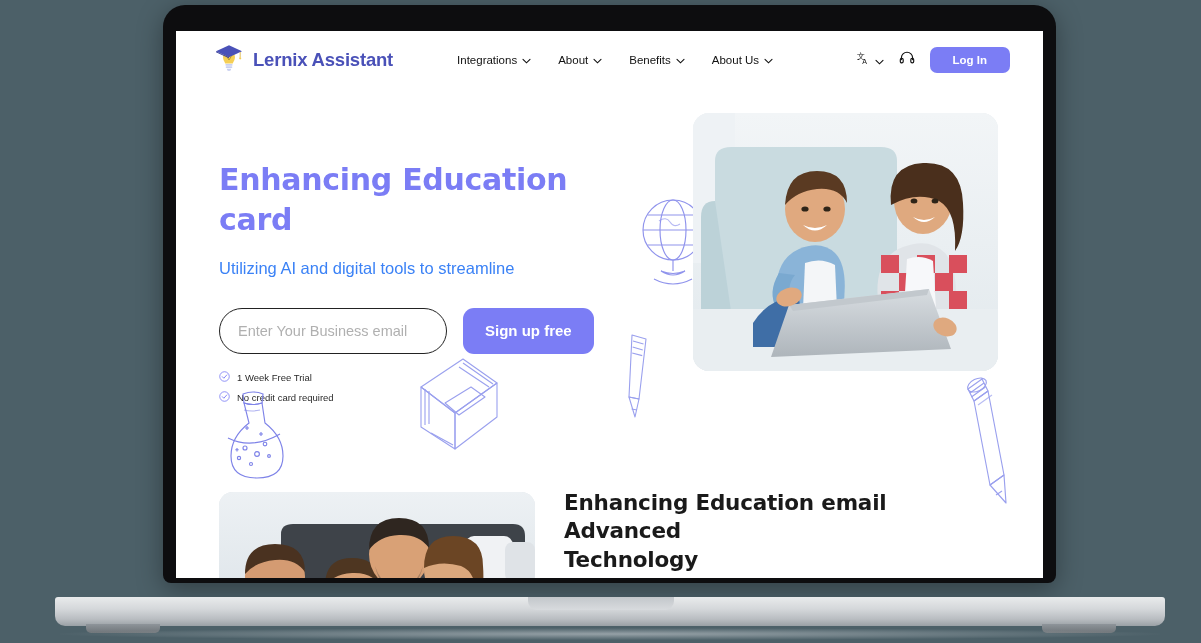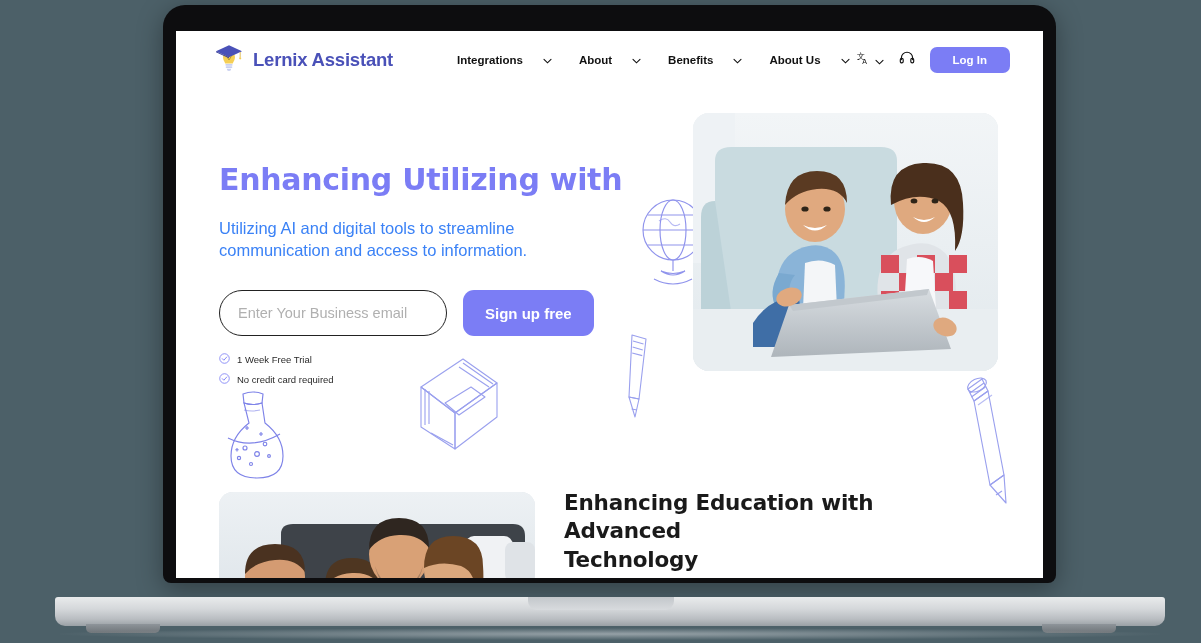--- a/index.html
+++ b/index.html
@@ -94,22 +94,22 @@
   #brand-name {
     font-size: 18.5px; font-weight: bold; color: #4a51b8;
     letter-spacing: -0.2px;
   }
 
   #main-nav {
     display: flex; align-items: center; gap: 27px;
     margin-left: 64px;
   }
   .nav-item {
-    display: flex; align-items: center; gap: 20px;
-    font-size: 11.5px; font-weight: bold; color: #111;
+    display: flex; align-items: center; gap: 5px;
+    font-size: 11.5px; font-weight: normal; color: #111;
     cursor: pointer; white-space: nowrap;
   }
   .chev { display: block; }
 
   #header-actions {
     display: flex; align-items: center; gap: 15px;
     margin-left: auto; margin-right: 33px;
   }
   #lang-switch { display: flex; align-items: center; gap: 3px; cursor: pointer; }
   #login-button {
@@ -299,25 +299,24 @@
               <path d="M39 67 v11"></path>
               <path d="M27 78 q12 8 24 0 q-12 5 -24 0 z"></path>
               <path d="M20 86 q19 10 38 0"></path>
               <path d="M25 28 q7 -5 11 1 q4 6 10 2" opacity="0.65"></path>
             </g>
           </svg>
         </span>
 
         <div id="hero-copy">
           <h1 id="hero-title">
-            <span>Enhancing Utilizing with</span><br>
+            <span>Enhancing Education card</span><br>
           </h1>
           <p id="hero-subtitle">
             <span>Utilizing AI and digital tools to streamline</span><br>
-            <span>communication and access to information.</span>
           </p>
 
           <div id="signup-form">
             <input id="email-input" type="text" placeholder="Enter Your Business email" style="">
             <button id="signup-button">Sign up free</button>
           </div>
 
           <div id="trial-features">
             <div class="feature-row">
               <span>
@@ -426,21 +425,21 @@
             <path d="M136 120 q8 -30 44 -30 q36 0 44 30 z" fill="#63727e"></path>
 
             <ellipse cx="234" cy="78" rx="29" ry="31" fill="#dba87d"></ellipse>
             <path d="M205 76 q0 -32 29 -32 q30 0 30 30 q2 26 -6 36 q0 -30 -16 -36 q-20 -6 -37 2 z" fill="#6b4524"></path>
             <path d="M200 120 q6 -24 34 -24 q28 0 34 24 z" fill="#f5d832"></path>
           </svg>
         </div>
 
         <div id="feature-copy">
           <h2 id="feature-title">
-            <span>Enhancing Education with Advanced</span><br>
+            <span>Enhancing Education email Advanced</span><br>
             <span>Technology</span>
           </h2>
 
         </div>
       </div>
 
       <span class="doodle" id="doodle-book">
         <svg width="105" height="102" viewBox="0 0 105 102">
           <g stroke="#9aa0ee" stroke-width="1.1" fill="none" stroke-linejoin="round">
             <path d="M20 36 L62 8 L96 32 L54 62 z"></path>

